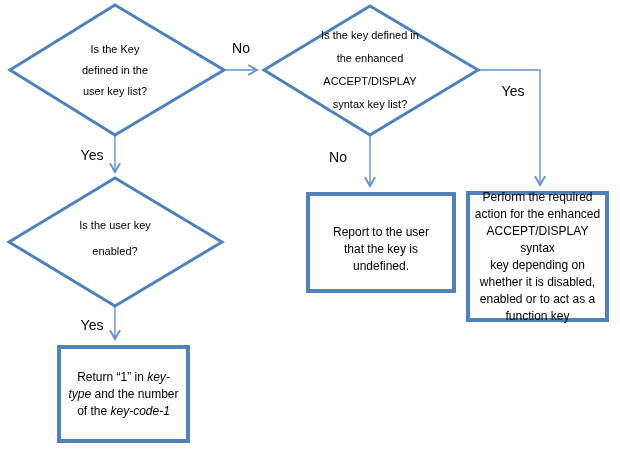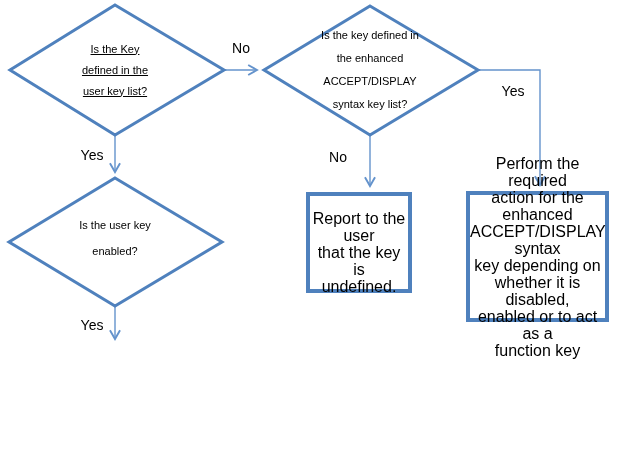--- a/index.html
+++ b/index.html
@@ -24,34 +24,34 @@
     position: absolute;
     display: flex;
     align-items: center;
     justify-content: center;
     text-align: center;
     color: #000000;
     font-size: 11px;
     white-space: pre-line;
     pointer-events: none;
   }
-  .lh21 { line-height: 21px; text-decoration: underline; }
+  .lh21 { line-height: 21px; }
   .lh17 { line-height: 23px; }
   .lh18 { line-height: 26px; }
   .proc-box {
     position: absolute;
     border: 4px solid #4F81BD;
     background: #ffffff;
     box-sizing: border-box;
     display: flex;
     align-items: center;
     justify-content: center;
     text-align: center;
     color: #000000;
-    font-size: 16px;
+    font-size: 12px;
     line-height: 17px;
   }
   .proc-box.top-aligned {
     align-items: flex-start;
     padding-top: 14px;
   }
   .proc-inner {
     width: 100%;
     white-space: pre-line;
   }
@@ -97,36 +97,39 @@
 user key list?</div>
 
   <div class="node-text lh17" style="left:272px; top:2px; width:196px; height:136px;">Is the key defined in
 the enhanced
 ACCEPT/DISPLAY
 syntax key list?</div>
 
   <div class="node-text lh18" style="left:25px; top:174px; width:180px; height:128px;">Is the user key
 enabled?</div>
 
-  <div class="proc-box top-aligned" style="left:306px; top:192px; width:106px; height:101px;">
+  <div class="proc-box top-aligned" style="left:306px; top:192px; width:150px; height:101px;align-items:center;">
     <div class="proc-inner">Report to the user
 that the key is
 undefined.</div>
   </div>
 
   <div class="proc-box" style="left:466px; top:191px; width:143px; height:131px;">
     <div class="proc-inner">Perform the required
 action for the enhanced
 ACCEPT/DISPLAY syntax
 key depending on
 whether it is disabled,
 enabled or to act as a
 function key</div>
   </div>
 
+  <div class="proc-box" style="left:57px; top:345px; width:133px; height:98px;">
+    <div class="proc-inner-flow"><span>Return “1” in </span><span class="italic">key-type</span><span> and the number of the </span><span class="italic">key-code-1</span></div>
+  </div>
 
   <div class="edge-label" style="left:226px; top:40px; width:30px;">No</div>
 
   <div class="edge-label" style="left:74px; top:147px; width:36px;">Yes</div>
 
   <div class="edge-label" style="left:320px; top:149px; width:36px;">No</div>
 
   <div class="edge-label" style="left:494px; top:83px; width:38px;">Yes</div>
 
   <div class="edge-label" style="left:74px; top:317px; width:36px;">Yes</div>

